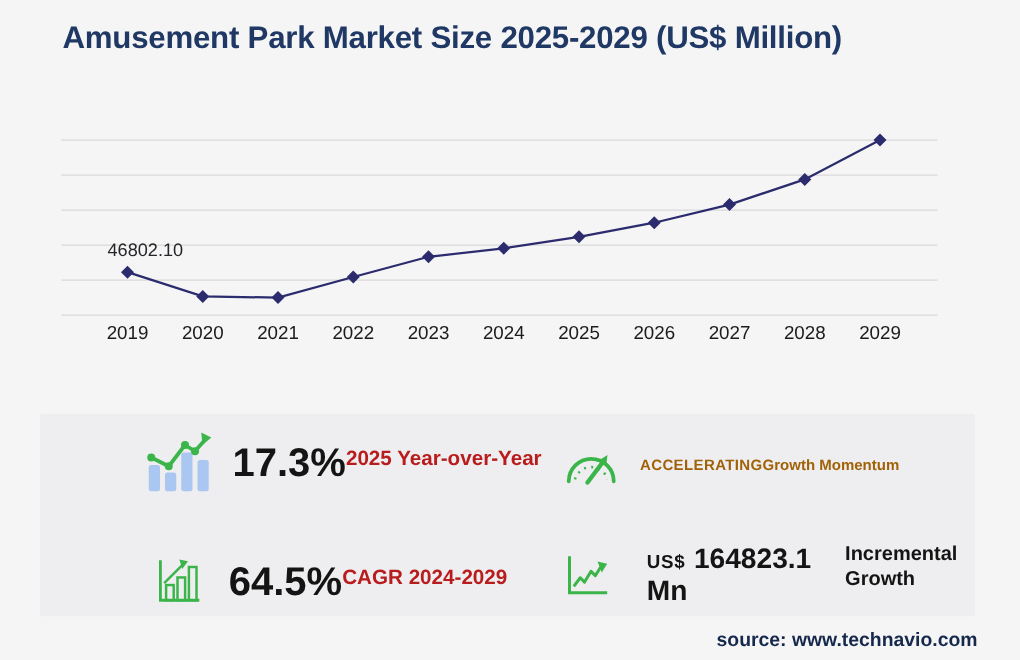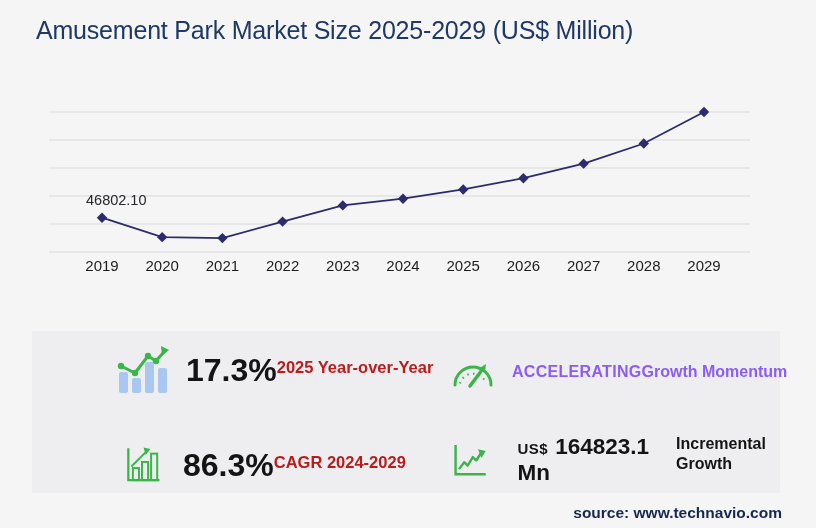--- a/index.html
+++ b/index.html
@@ -3,36 +3,36 @@
 <meta charset="utf-8">
 <style>
   html,body { margin:0; padding:0; }
   body {
     width:816px; height:528px; position:relative; overflow:hidden;
     background:#f5f5f6;
     font-family:"Liberation Sans", sans-serif;
     color:#141414;
   }
   .title {
-    position:absolute; left:36px; top:16px; margin:0;
-    font-size:25px; font-weight:400; letter-spacing:-0.2px;
+    position:absolute; left:50px; top:16px; margin:0;
+    font-size:25px; font-weight:700; letter-spacing:-0.2px;
     color:#1f3864;
   }
   #chart-svg { position:absolute; left:0; top:0; }
   #chart-svg text { font-family:"Liberation Sans", sans-serif; }
   .panel {
     position:absolute; left:32px; top:331px; width:748px; height:162px;
     background:#eeeef0; border-radius:2px;
   }
   .stat { position:absolute; display:flex; align-items:center; }
   .stat .txt { display:flex; }
   .stat .txt.centered { align-items:center; }
   .value-big { font-size:32px; font-weight:700; line-height:1.02; color:#141414; }
   .stat-label { font-size:16.5px; font-weight:700; color:#b91c1c; margin-top:4px; }
-  .stat-line { font-size:16px; font-weight:700; color:#8b5cf6; line-height:1.22; }
+  .stat-line { font-size:12px; font-weight:700; color:#a16207; line-height:1.22; }
   .stat-line.caps { font-weight:600; letter-spacing:0.3px; }
   #stat-yoy { left:116px; top:345px; gap:16px; }
   #stat-momentum { left:450px; top:353px; gap:16px; }
   #stat-cagr { left:123px; top:446px; gap:22px; }
   #stat-incremental { left:453px; top:434px; gap:30px; }
   .currency { font-size:15px; font-weight:700; letter-spacing:0.5px; margin-right:7px; }
   .value-mid { font-size:22.5px; font-weight:700; }
   .inc-line { font-size:16px; font-weight:700; line-height:1.25; }
   .source {
     position:absolute; right:34px; top:504px;
@@ -114,21 +114,21 @@
 <div class="stat" id="stat-cagr">
   <svg width="38" height="38" viewBox="0 0 50 50">
     <path d="M7,3 L7,45 L48,45" fill="none" stroke="#3bb54a" stroke-width="3"></path>
     <rect x="13" y="29" width="8" height="16" fill="none" stroke="#3bb54a" stroke-width="2.6"></rect>
     <rect x="25" y="21" width="8" height="24" fill="none" stroke="#3bb54a" stroke-width="2.6"></rect>
     <rect x="37" y="10" width="8" height="35" fill="none" stroke="#3bb54a" stroke-width="2.6"></rect>
     <line x1="11" y1="27" x2="30" y2="8" stroke="#3bb54a" stroke-width="2.6"></line>
     <polygon points="27,2 36,4 30,12" fill="#3bb54a"></polygon>
   </svg>
   <div class="txt">
-    <span class="value-big">86.3%</span>
+    <span class="value-big">64.5%</span>
     <span class="stat-label">CAGR 2024-2029</span>
   </div>
 </div>
 
 <div class="stat" id="stat-incremental">
   <svg width="37" height="35" viewBox="0 0 40 38">
     <path d="M3,1 L3,35 L38,35" fill="none" stroke="#3bb54a" stroke-width="2.8"></path>
     <polyline points="7,29 13,21 17,25 23,15 27,19 32,11" fill="none" stroke="#3bb54a" stroke-width="2.8" stroke-linejoin="round"></polyline>
     <polygon points="29,6 38,8 33,16" fill="#3bb54a"></polygon>
   </svg>

